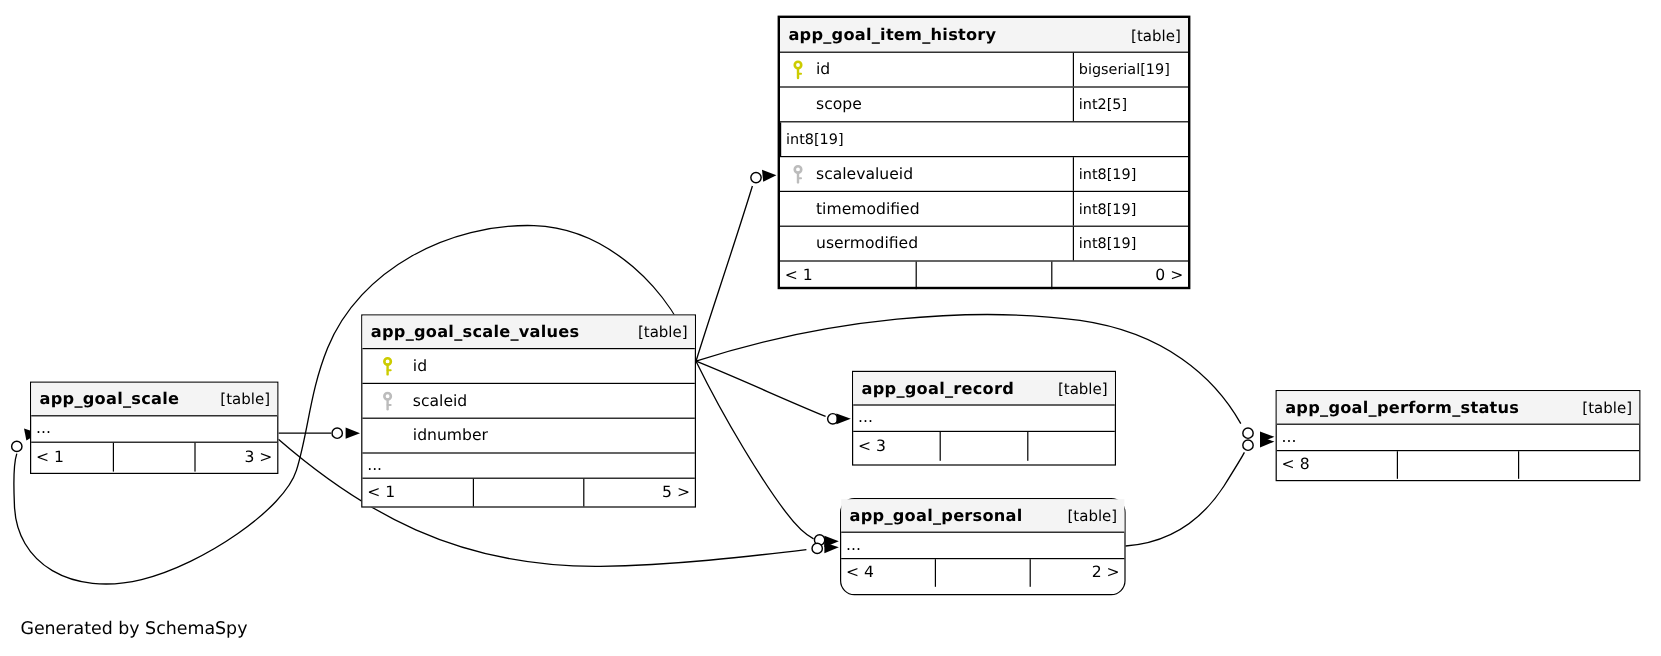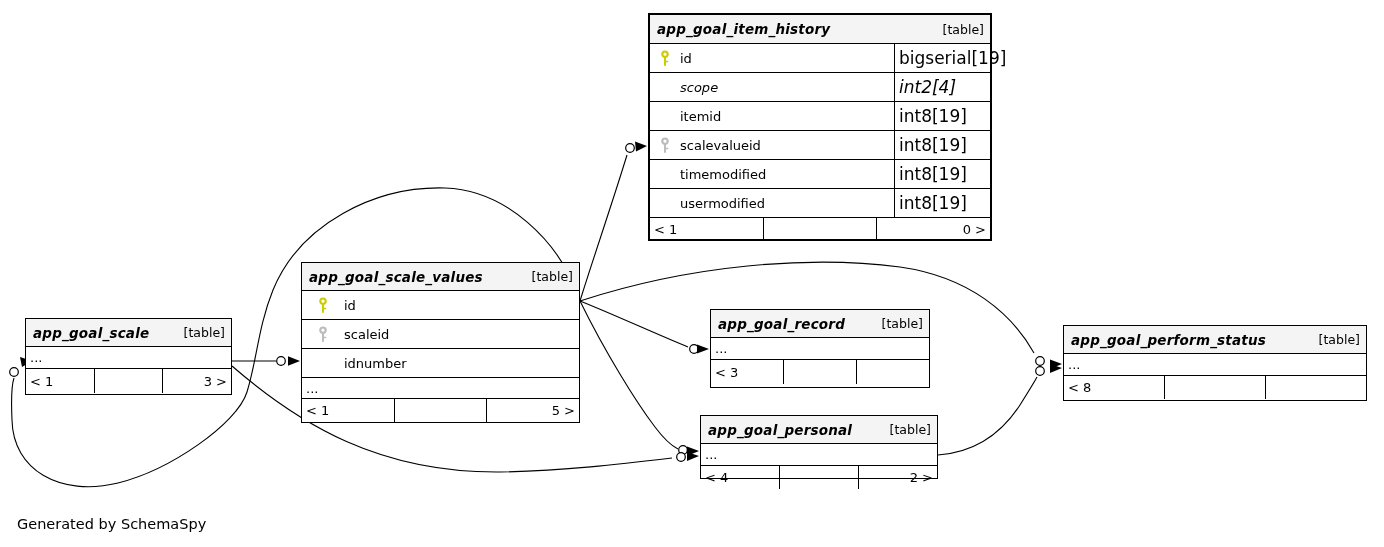--- a/index.html
+++ b/index.html
@@ -12,33 +12,33 @@
   .tbl{
     position:absolute;background:#fff;border:1px solid #000;
     box-sizing:border-box;font-size:13px;
   }
   .tbl.focus{border-width:2px;}
   .tbl-header{
     display:flex;justify-content:space-between;align-items:center;
     background:#f4f4f4;border-bottom:1px solid #000;
     padding:0 6px 0 7px;box-sizing:border-box;
   }
-  .tbl-title{font-weight:bold;font-size:13.5px;letter-spacing:0.2px;font-style:italic;}
+  .tbl-title{font-weight:bold;font-size:13.5px;letter-spacing:0.2px;}
   .tbl-badge{font-size:12.5px;}
   .col-row{
     display:flex;align-items:flex-start;border-bottom:1px solid #000;
     box-sizing:border-box;position:relative;gap:10px;
   }
   .col-name{flex:1;display:flex;align-items:center;box-sizing:border-box;height:100%;}
   .keyslot{width:30px;display:flex;align-items:center;justify-content:center;flex:none;}
   .keyslot.wide{width:42px;}
   .col-type{
     width:96px;flex:none;border-left:1px solid #000;height:100%;
     display:flex;align-items:center;padding-left:4px;box-sizing:border-box;
-    font-size:17px;
+    font-size:12px;
   }
   .ellipsis-row{
     display:flex;align-items:center;border-bottom:1px solid #000;
     padding-left:4px;box-sizing:border-box;
   }
   .tbl-footer{display:flex;box-sizing:border-box;}
   .tbl-footer .cell{
     flex:1;display:flex;align-items:center;box-sizing:border-box;
     padding:0 4px;font-size:13px;
   }
@@ -112,33 +112,29 @@
               <path d="M6,7 L6,15" stroke-width="2"></path>
               <path d="M6,11.5 L8.6,11.5" stroke-width="1.6"></path>
             </g>
           </svg>
         </span>
         <span>id</span>
       </div>
       <div class="col-type">bigserial[19]</div>
     </div>
 
-    <div class="col-row" style="height:29px;font-style:italic;">
+    <div class="col-row" style="height:29px;">
       <div class="col-name">
         <span class="keyslot"></span>
         <span>scope</span>
       </div>
-      <div class="col-type">int2[4]</div>
-    </div>
-
-    <div class="col-row" style="height:29px;">
-      <div class="col-name">
-        <span class="keyslot"></span>
-        <span>itemid</span>
-      </div>
+      <div class="col-type">int2[5]</div>
+    </div>
+
+    <div class="col-row" style="height:29px;">
       <div class="col-type">int8[19]</div>
     </div>
 
     <div class="col-row" style="height:29px;">
       <div class="col-name">
         <span class="keyslot">
           <svg class="key-icon" width="12" height="17" viewBox="0 0 12 17">
             <g fill="none" stroke-linecap="round" stroke="#bcbcbc">
               <circle cx="6" cy="4.2" r="2.7" stroke-width="2.2"></circle>
               <path d="M6,7 L6,15" stroke-width="2"></path>
@@ -258,21 +254,21 @@
       <span class="tbl-badge">[table]</span>
     </div>
     <div class="ellipsis-row" style="height:22px;">...</div>
     <div class="tbl-footer" style="height:23px;">
       <div class="cell">&lt; 8</div>
       <div class="cell mid"></div>
       <div class="cell right"></div>
     </div>
   </div>
 
-  <div class="tbl" style="left:700px;top:415px;width:238px;height:64px;">
+  <div class="tbl" style="left:700px;top:415px;width:238px;height:81px;border-radius:12px;">
     <div class="tbl-header" style="height:28px;">
       <span class="tbl-title">app_goal_personal</span>
       <span class="tbl-badge">[table]</span>
     </div>
     <div class="ellipsis-row" style="height:22px;">...</div>
     <div class="tbl-footer" style="height:23px;">
       <div class="cell">&lt; 4</div>
       <div class="cell mid"></div>
       <div class="cell right">2 &gt;</div>
     </div>

